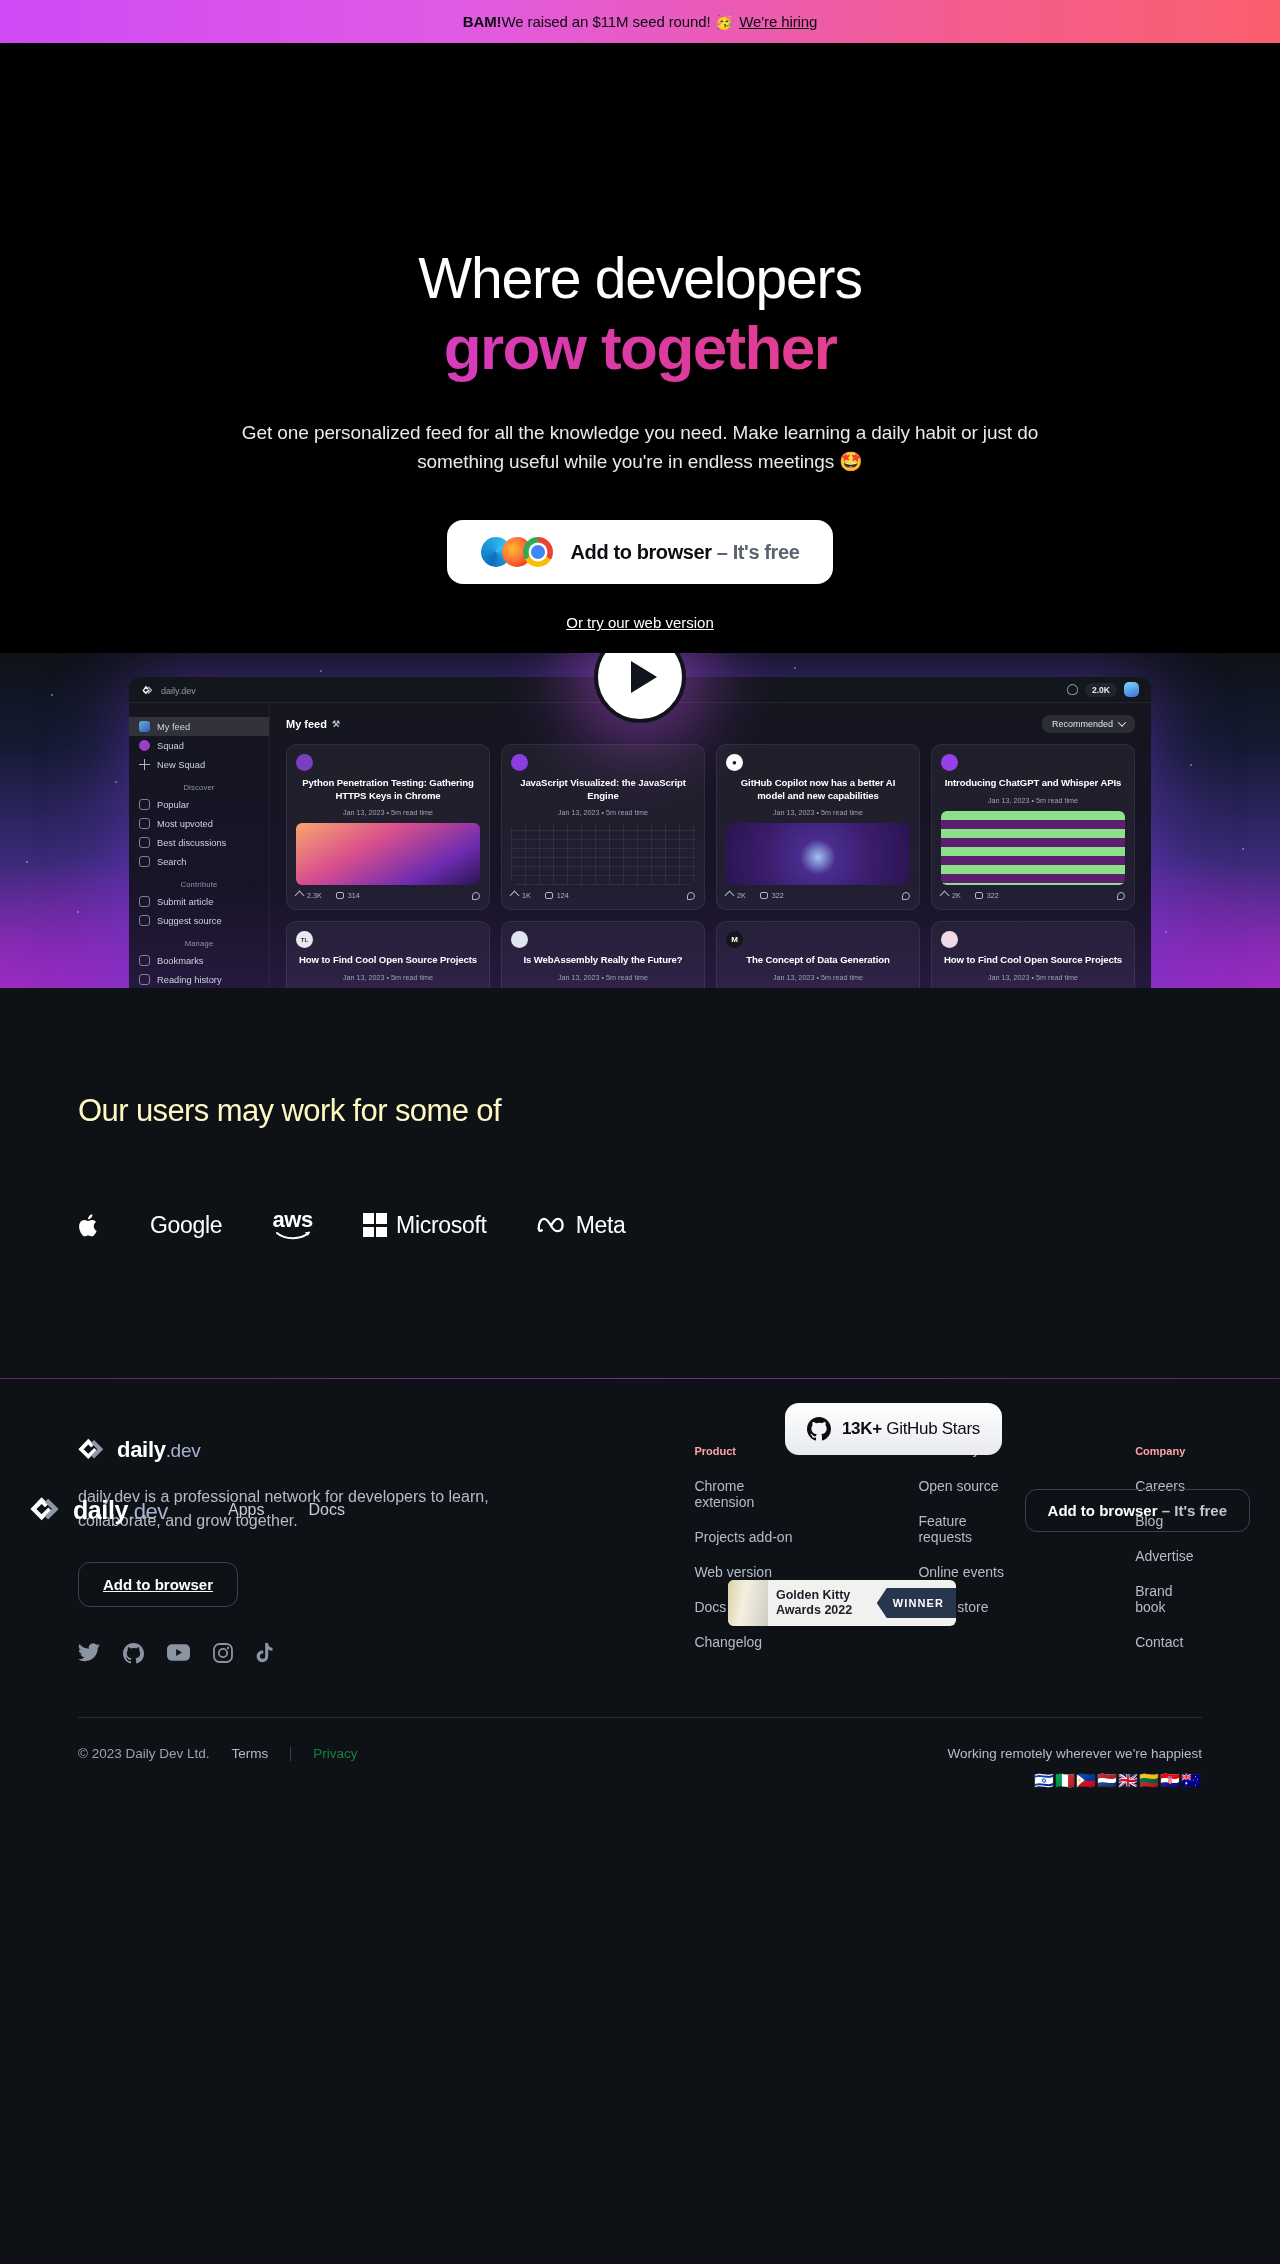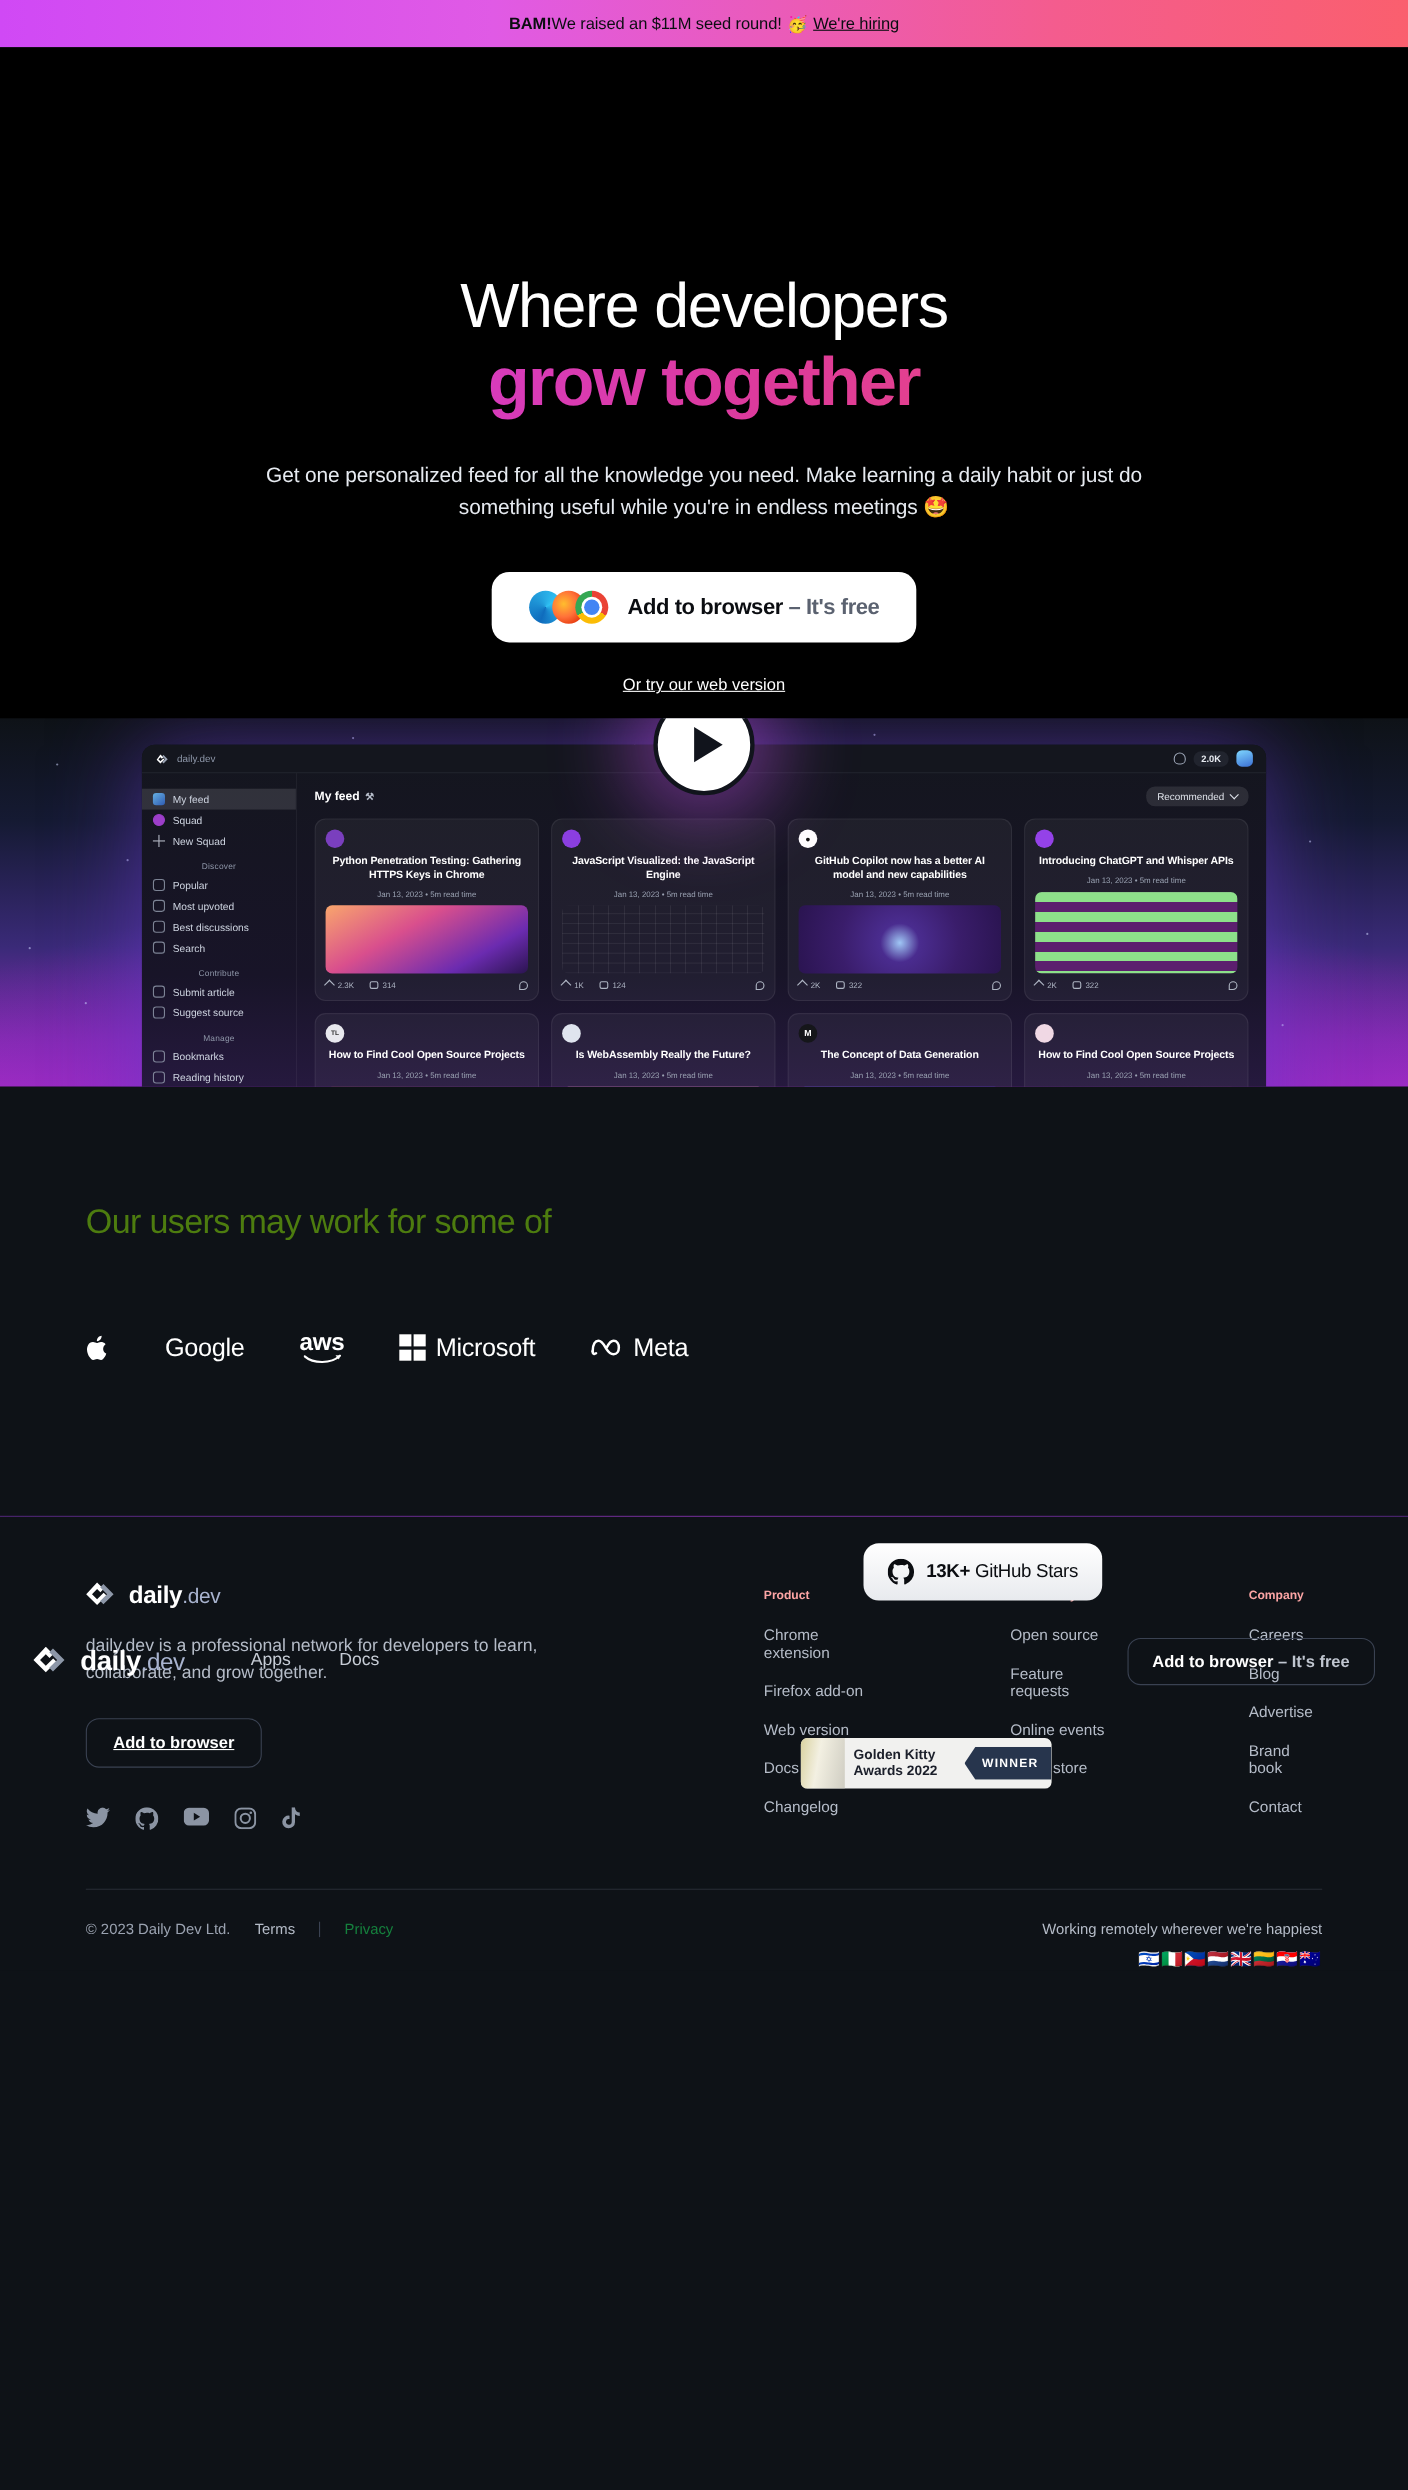--- a/index.html
+++ b/index.html
@@ -203,21 +203,21 @@
   .cmt { width:8px;height:7px;border:1px solid #aeb5c3;border-radius:2px;}
   .shr { margin-left:auto; width:8px;height:8px;border:1px solid #aeb5c3;border-radius:50% 50% 50% 0;}
 
   
   .logos-sec {
     position:relative;
     background:#0e1217;
     height: 390px;
     padding: 105px 78px 0;
   }
-  .logos-sec h2 { color:#4d7c0f; font-size:31px; font-weight:400; letter-spacing:-0.6px;}
+  .logos-sec h2 { color:#fef9c3; font-size:31px; font-weight:400; letter-spacing:-0.6px;}
   .logo-row { display:flex; align-items:center; gap:50px; margin-top: 80px; text-align: right; }
   .logo-item { display:flex; align-items:center; gap:9px; color:#fff; }
   .logo-item .txt { font-size:23px; letter-spacing:-0.3px;}
   .ms-grid { display:grid; grid-template-columns: 1fr 1fr; grid-template-rows:1fr 1fr; gap:2.5px; width:24px;height:24px;}
   .ms-grid span { background:#fff; display:block;}
 
   .gh-badge {
     position:absolute; right: 278px; top: 1403px;
     display:flex; align-items:center; gap:11px;
     background: linear-gradient(180deg,#ffffff 0%, #e8eaee 100%);
@@ -627,21 +627,21 @@
               <path fill="#8b94a3" d="M12.2 0h-3v13.2a2.6 2.6 0 1 1-2-2.54V7.6A5.8 5.8 0 1 0 12.2 13.3V6.4a7.1 7.1 0 0 0 4.3 1.45V4.8a4.3 4.3 0 0 1-4.3-4.3z"></path>
             </svg>
         </span>
       </div>
     </div>
 
     <div class="f-cols">
       <div class="f-col">
         <h5>Product</h5>
         <a href="#">Chrome extension</a>
-        <a href="#">Firefox add-on</a>
+        <a href="#">Projects add-on</a>
         <a href="#">Web version</a>
         <a href="#">Docs</a>
         <a href="#">Changelog</a>
       </div>
       <div class="f-col">
         <h5>Community</h5>
         <a href="#">Open source</a>
         <a href="#">Feature requests</a>
         <a href="#">Online events</a>
         <a href="#">Swag store</a>

